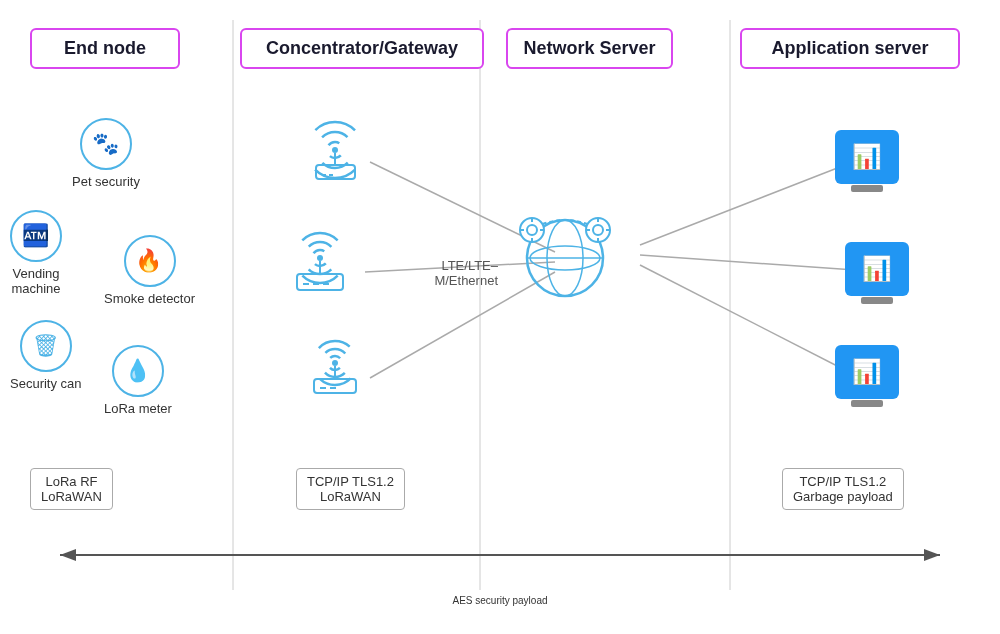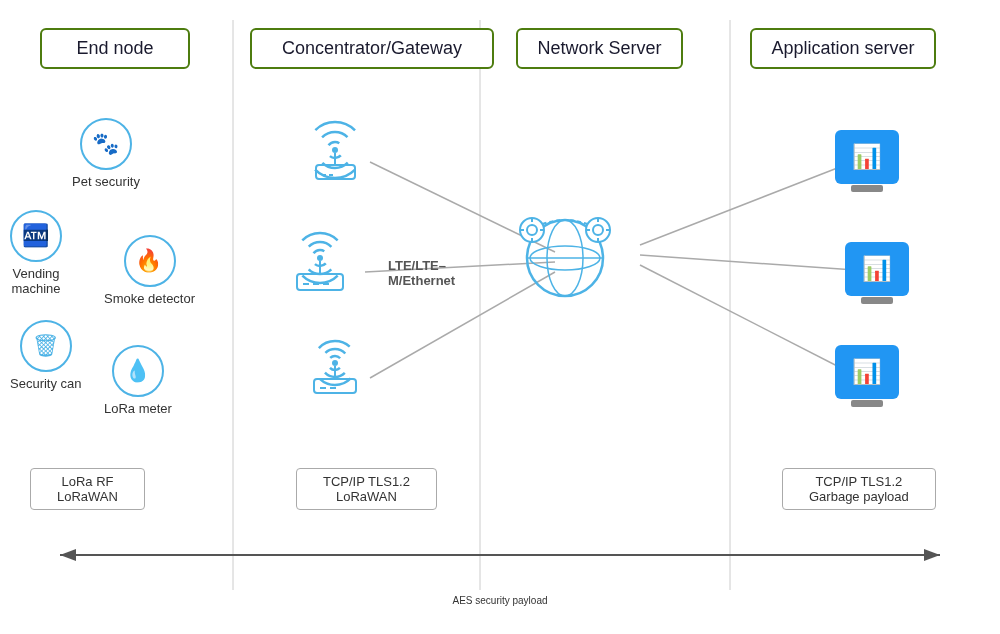--- a/index.html
+++ b/index.html
@@ -17,34 +17,33 @@
       height: 634px;
       position: relative;
       background: #fff;
     }
 
     
     .col-header {
       position: absolute;
       top: 28px;
       font-size: 18px;
-      font-weight: normal;
+      font-weight: bold;
       color: #1a1a2e;
       text-align: center;
-      border: 2px solid #4d7c0f;
+      border: 2px solid #d946ef;
       border-radius: 6px;
       padding: 8px 14px;
       background: #fff;
-      margin-left: 10px;
     }
 
     #header-endnode { left: 30px; width: 150px; }
     #header-gateway { left: 240px; width: 244px; }
     #header-network { left: 506px; width: 167px; }
-    #header-appserver { left: 740px; width: 186px; }
+    #header-appserver { left: 740px; width: 220px; }
 
     
     .end-node-item {
       position: absolute;
       display: flex;
       flex-direction: column;
       align-items: center;
       font-size: 13px;
       color: #333;
       text-align: center;
@@ -62,21 +61,21 @@
       margin-bottom: 4px;
       color: #4db3e6;
       font-size: 22px;
     }
 
     
     .protocol-badge {
       position: absolute;
       border: 1.5px solid #aaa;
       border-radius: 4px;
-      padding: 5px 26px;
+      padding: 5px 10px;
       font-size: 13px;
       color: #333;
       text-align: center;
       background: #fff;
     }
 
     
     .connections-svg {
       position: absolute;
       top: 0;
@@ -84,22 +83,21 @@
       width: 1000px;
       height: 634px;
       pointer-events: none;
     }
 
     
     .lte-label {
       position: absolute;
       font-size: 13px;
       color: #555;
-      text-align: left;
-      font-weight: bold;
+      text-align: right;
     }
   </style>
 </head>
 <body>
 
 <div class="diagram-container">
 
   <svg class="connections-svg">
 
     <line x1="233" y1="20" x2="233" y2="590" stroke="#ccc" stroke-width="1"></line>

